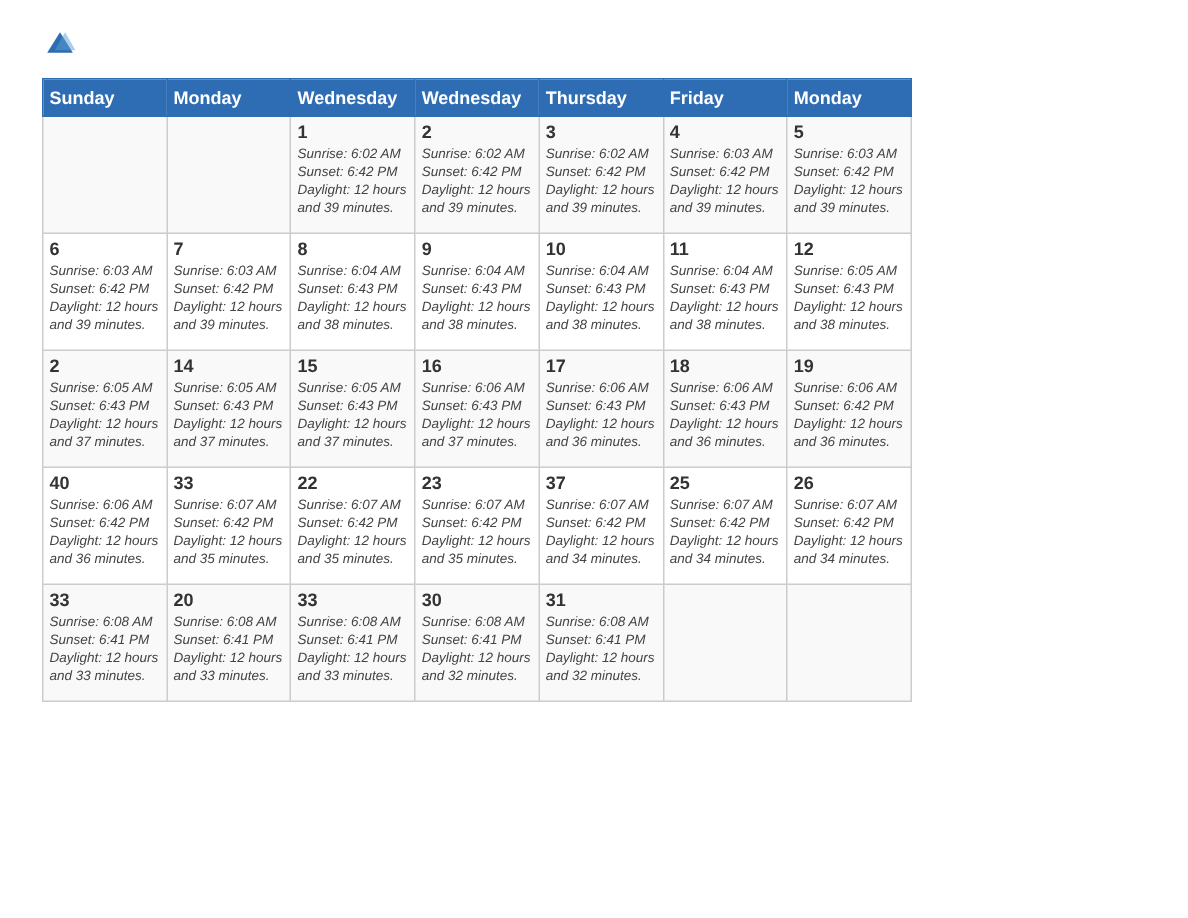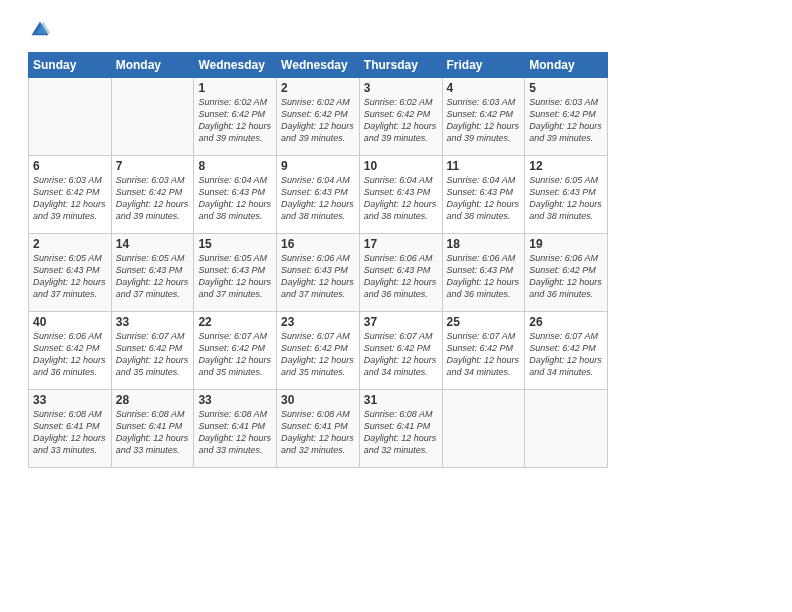--- a/index.html
+++ b/index.html
@@ -291,21 +291,21 @@
           </td>
         </tr>
         <tr>
           <td>
             <span class="day-num">33</span>
             <div class="day-info">Sunrise: 6:08 AM
 Sunset: 6:41 PM
 Daylight: 12 hours and 33 minutes.</div>
           </td>
           <td>
-            <span class="day-num">28</span>
+            <span class="day-num">20</span>
             <div class="day-info">Sunrise: 6:08 AM
 Sunset: 6:41 PM
 Daylight: 12 hours and 33 minutes.</div>
           </td>
           <td>
             <span class="day-num">33</span>
             <div class="day-info">Sunrise: 6:08 AM
 Sunset: 6:41 PM
 Daylight: 12 hours and 33 minutes.</div>
           </td>

